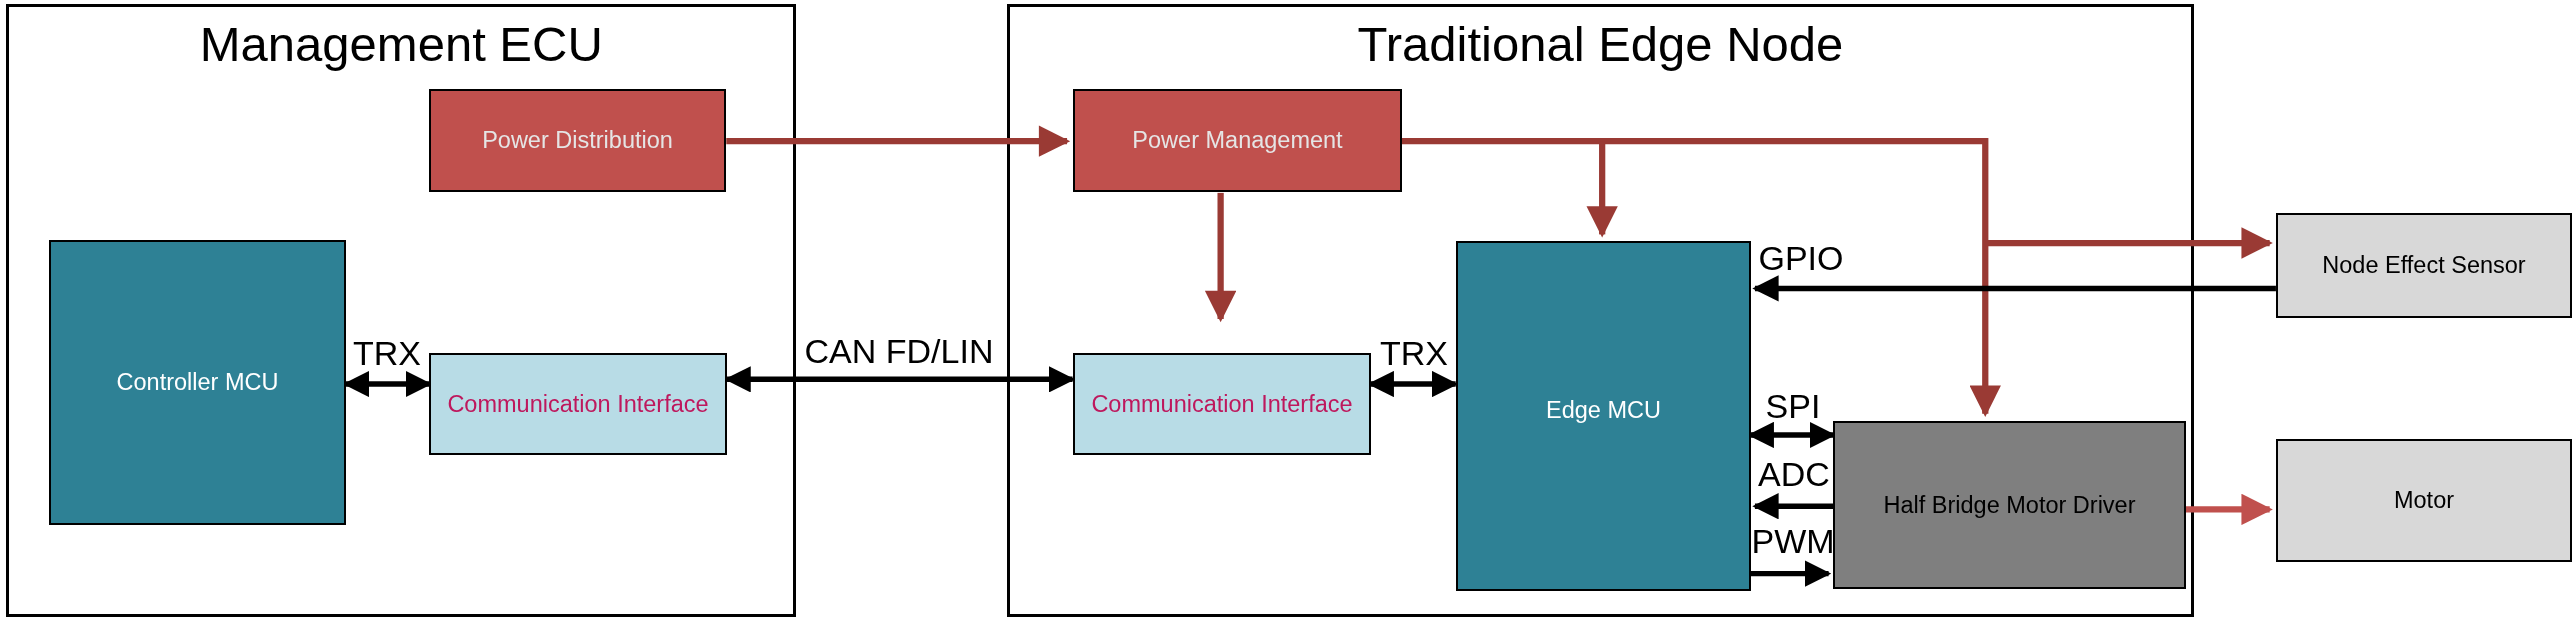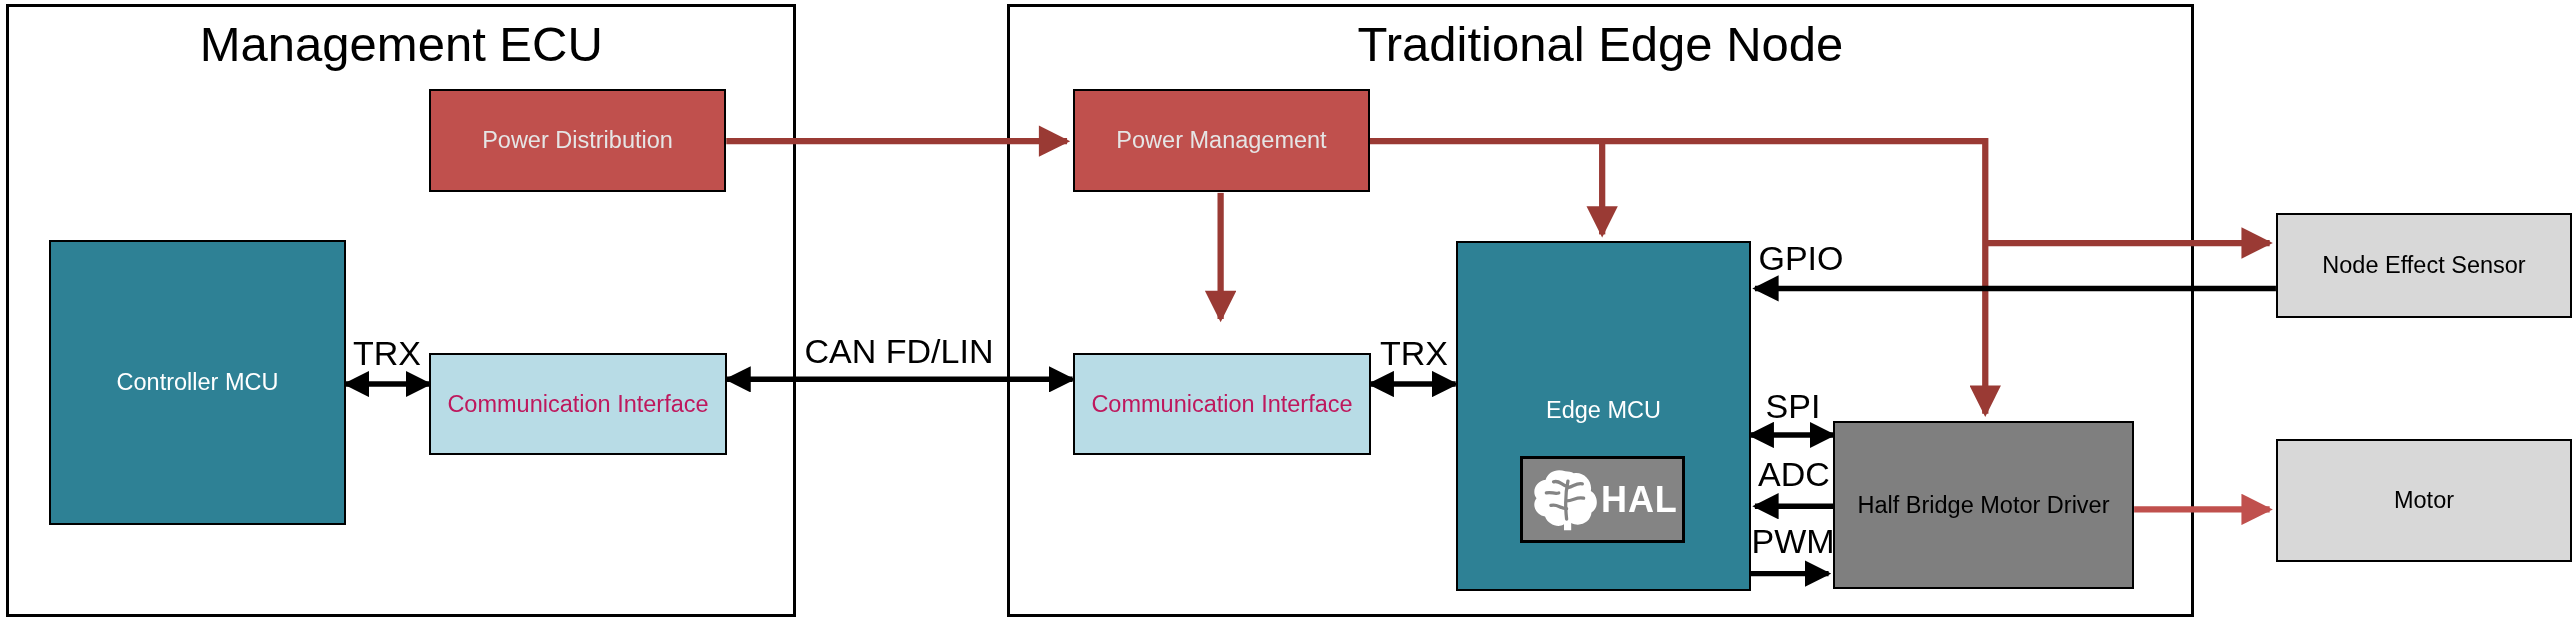--- a/index.html
+++ b/index.html
@@ -89,49 +89,33 @@
   </div>
 
   <div class="box box-teal" style="left:49px;top:240px;width:297px;height:285px;">
     <span>Controller MCU</span>
   </div>
 
   <div class="box box-blue" style="left:429px;top:325px;width:298px;height:102px;">
     <span>Communication Interface</span>
   </div>
 
-  <div class="box box-red" style="left:1073px;top:89px;width:297px;height:103px;">
+  <div class="box box-red" style="left:1073px;top:89px;width:329px;height:103px;">
     <span>Power Management</span>
   </div>
 
   <div class="box box-blue" style="left:1073px;top:325px;width:298px;height:102px;">
     <span>Communication Interface</span>
   </div>
 
   <div class="box box-teal" style="left:1456px;top:241px;width:295px;height:350px;">
     <div class="edge-mcu-label">Edge MCU</div>
-    <div class="hal-badge">
-      <svg class="brain" viewBox="0 0 110 100">
-        <path d="M57 7 C44 2 30 8 27 20 C12 22 5 38 13 48 C5 58 12 74 26 76 C30 88 46 94 55 88
-                 L55 97 L66 97 L66 86 C80 93 96 84 97 70 C109 62 107 43 96 37 C99 21 84 7 70 10
-                 C66 7 62 8 57 7 Z" fill="#ffffff"></path>
-        <g fill="none" stroke-linecap="round" stroke-width="5" style="stroke:var(--c-badge_gray)">
-          <path d="M59 80 C57 62 57 40 61 22"></path>
-          <path d="M61 32 C70 30 74 24 83 26"></path>
-          <path d="M59 52 C69 52 75 45 85 48"></path>
-          <path d="M60 30 C51 28 48 20 39 23"></path>
-          <path d="M59 64 C49 64 45 56 35 59"></path>
-          <path d="M28 40 C36 38 40 42 47 40"></path>
-        </g>
-      </svg>
-      <span class="hal-text">HAL</span>
-    </div>
   </div>
 
-  <div class="box box-gray" style="left:1833px;top:421px;width:301px;height:168px;">
+  <div class="box box-gray" style="left:1833px;top:421px;width:353px;height:168px;">
     <span>Half Bridge  Motor Driver</span>
   </div>
 
   <div class="box box-lightgray" style="left:2276px;top:213px;width:296px;height:105px;">
     <span>Node Effect Sensor</span>
   </div>
 
   <div class="box box-lightgray" style="left:2276px;top:439px;width:296px;height:123px;">
     <span>Motor</span>
   </div>

